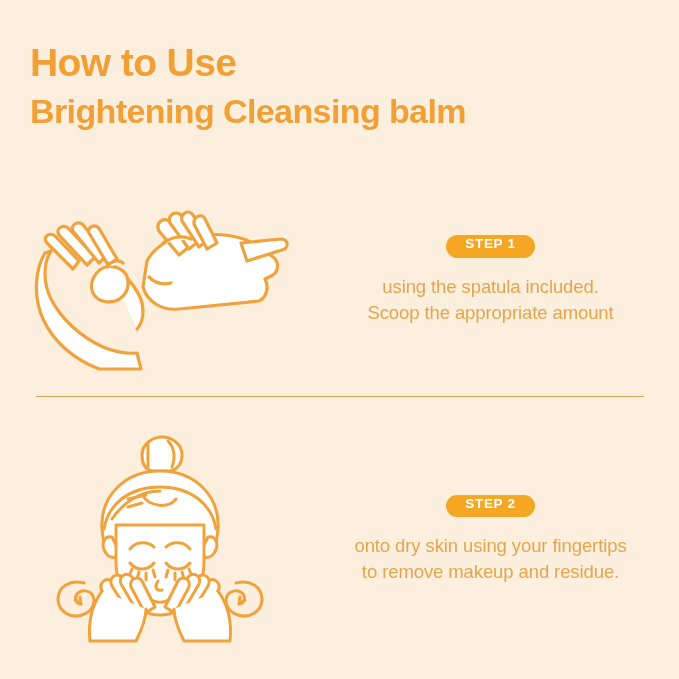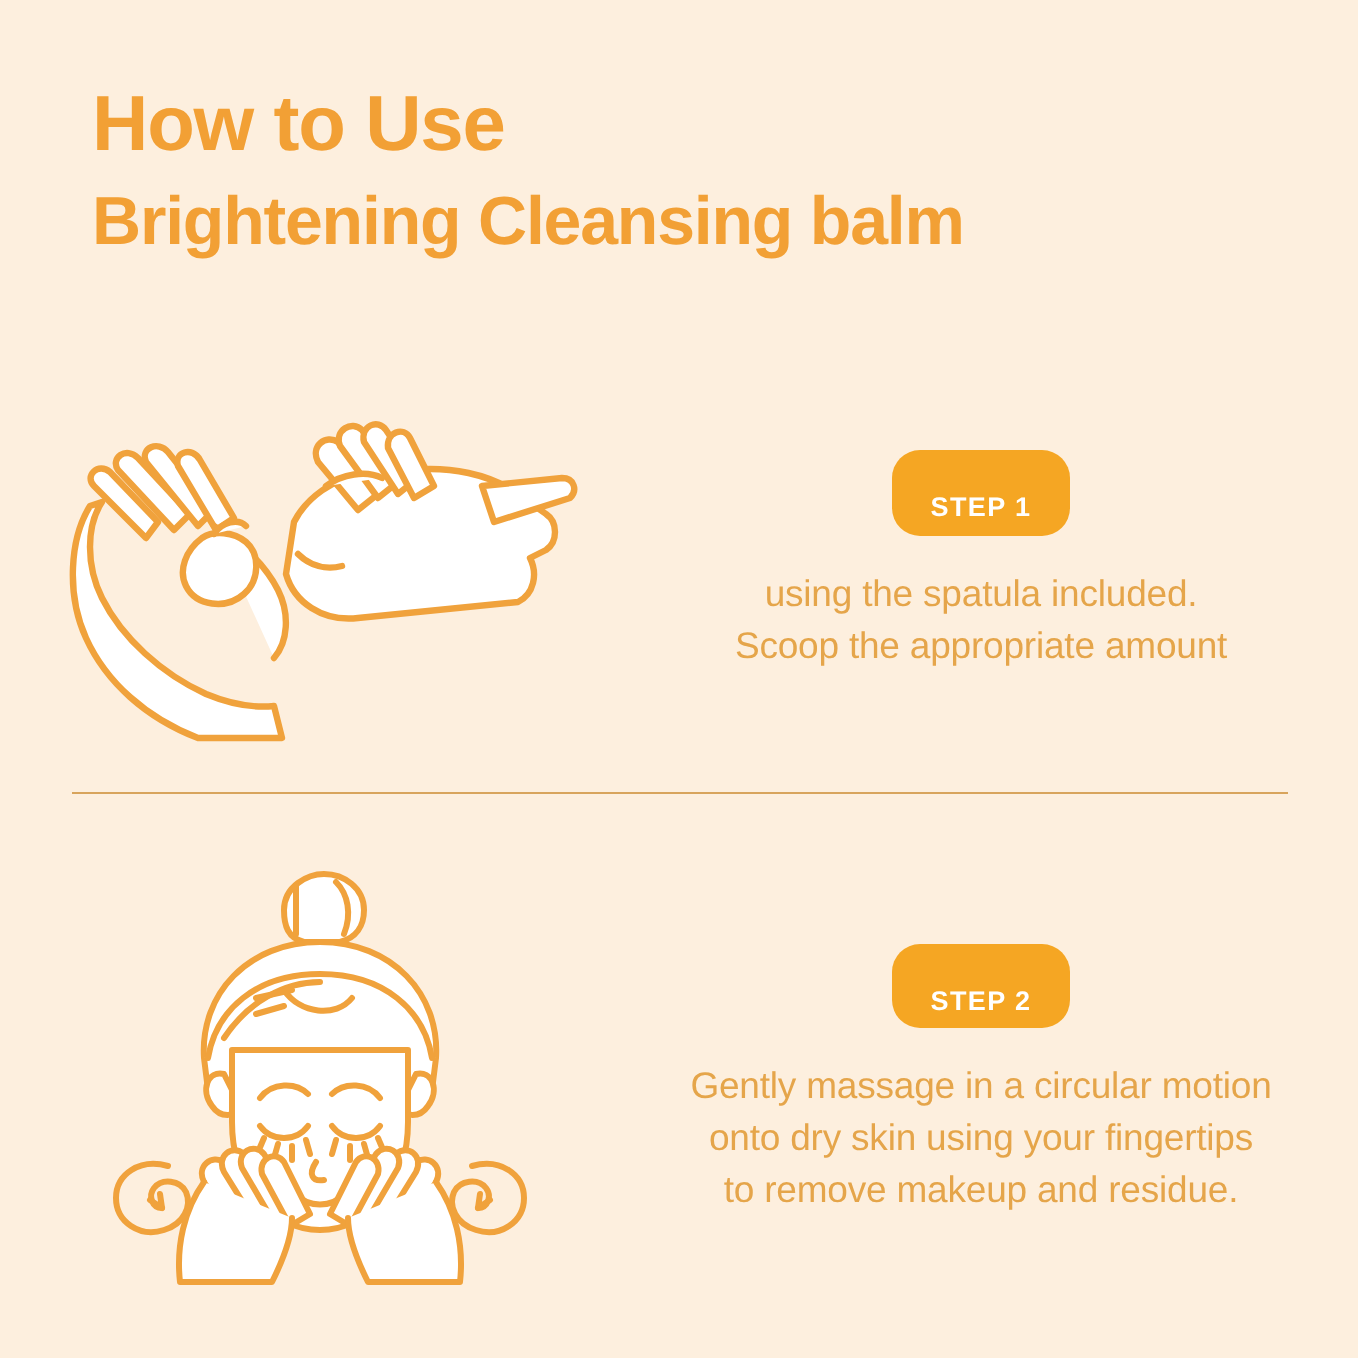--- a/index.html
+++ b/index.html
@@ -17,21 +17,21 @@
     position: relative;
     width: 679px;
     height: 679px;
     background: #fdefde;
     box-sizing: border-box;
   }
 
   
   .header {
     position: absolute;
-    left: 46px;
+    left: 30px;
     top: 38px;
     width: 600px;
   }
   .title-line {
     color: #f2a035;
     font-weight: bold;
     font-size: 39px;
     line-height: 49px;
     letter-spacing: -0.6px;
     white-space: nowrap;
@@ -67,21 +67,21 @@
     padding-right: 18px;
     box-sizing: border-box;
   }
 
   .step-badge {
     background: #f5a623;
     color: #ffffff;
     font-weight: bold;
     font-size: 13.5px;
     letter-spacing: 0.7px;
-    padding: 22px 19px 7px 19px;
+    padding: 2px 19px 7px 19px;
     border-radius: 14px;
     display: inline-block;
     line-height: 1;
     margin-bottom: 16px;
   }
 
   .step-desc {
     color: #e5a54a;
     font-size: 18.5px;
     line-height: 26px;
@@ -226,20 +226,19 @@
                    C178 179 174 170 177 163 C180 157 189 156 193 161
                    C196 165 194 171 189 171"></path>
           <path d="M189 171 L195 167 M189 171 L190 164"></path>
         </g>
       </svg>
     </div>
 
     <div class="text-col">
       <span class="step-badge">STEP 2</span>
       <div class="step-desc">
-        <div>Gently massage in a circular motion</div>
         <div>onto dry skin using your fingertips</div>
         <div>to remove makeup and residue.</div>
       </div>
     </div>
   </div>
 
 </div>
 
 </body></html>

